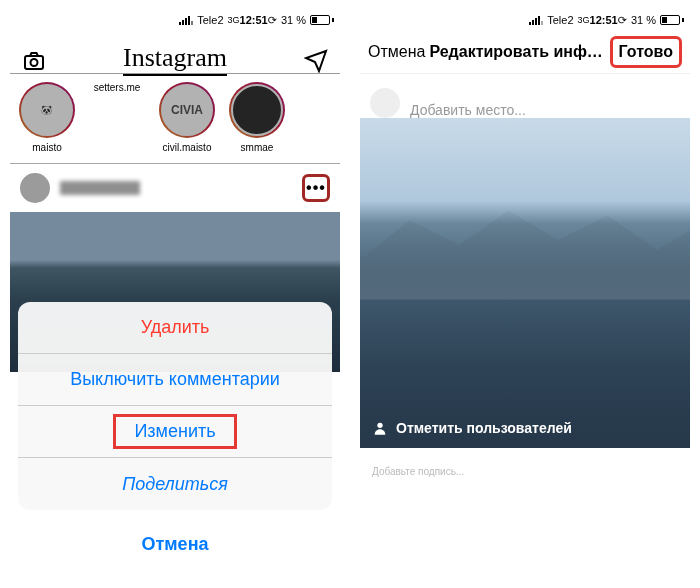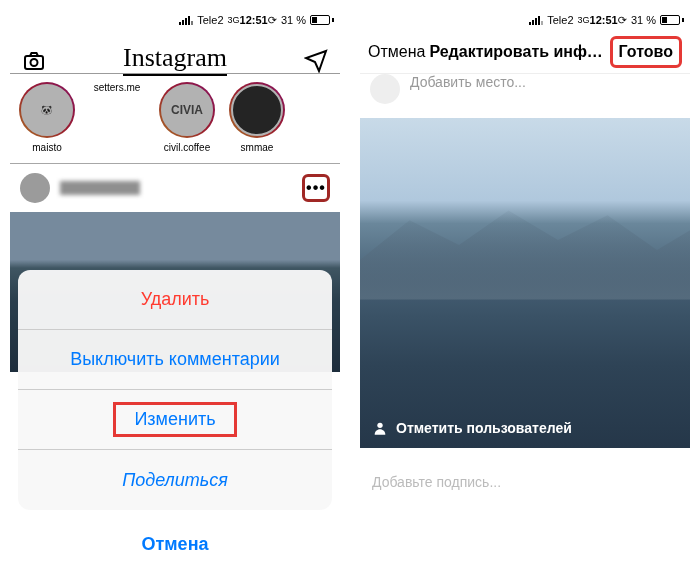--- a/index.html
+++ b/index.html
@@ -22,40 +22,40 @@
   .add-badge { position: relative; }
   .add-badge::after { content: '+'; position: absolute; bottom: 0; right: 0; width: 16px; height: 16px; background: #3897f0; color: #fff; border-radius: 50%; border: 2px solid #fff; font-size: 12px; line-height: 14px; text-align: center; }
   .post-header { height: 48px; display: flex; align-items: center; padding: 0 10px; position: relative;}
   .avatar { width: 30px; height: 30px; border-radius: 50%; background: #ddd; margin-right: 10px; }
   .username-blur { width: 80px; height: 14px; background: #ccc; filter: blur(2px); }
   .more-btn { position: absolute; right: 10px; top: 10px; width: 28px; height: 28px; display: flex; align-items: center; justify-content: center; font-weight: bold; font-size: 16px; letter-spacing: 1px; }
   .hl-more { border: 3px solid #e53935; border-radius: 6px; padding: 2px 4px;}
   .post-image-top { height: 160px; background: linear-gradient(to bottom, #a8c5e0 0%, #a8c5e0 30%, #5a7a8c 35%, #3d5a6e 55%, #2a4055 100%); }
   .action-sheet { position: absolute; bottom: 8px; left: 8px; right: 8px; }
   .sheet-group { background: rgba(248,248,248,0.96); border-radius: 12px; overflow: hidden; margin-bottom: 8px; }
-  .sheet-item { height: 60px; display: flex; align-items: center; justify-content: center; font-size: 18px; color: #007aff; border-bottom: 0.5px solid #ccc; }
+  .sheet-item { height: 52px; display: flex; align-items: center; justify-content: center; font-size: 18px; color: #007aff; border-bottom: 0.5px solid #ccc; }
   .sheet-item:last-child { border-bottom: none; font-style: italic; }
   .sheet-item.destructive { color: #ff3b30; }
   .sheet-cancel { background: #fff; border-radius: 12px; height: 52px; display: flex; align-items: center; justify-content: center; font-size: 18px; font-weight: 600; color: #007aff; }
   .hl-edit { border: 3px solid #e53935; border-radius: 0; padding: 4px 18px; }
 
   
   .edit-nav { height: 44px; display: flex; align-items: center; padding: 0 8px; border-bottom: 1px solid #eee; font-size: 16px; }
   .edit-cancel { color: #000; font-size: 16px; }
   .edit-title { flex: 1; text-align: center; font-weight: 600; font-size: 16px; white-space: nowrap; overflow: hidden; text-overflow: ellipsis; padding: 0 4px;}
   .edit-done { color: #000; font-weight: 600; font-size: 16px; padding: 4px 6px;}
   .hl-done { border: 3px solid #e53935; border-radius: 6px; }
-  .loc-row { height: 44px; display: flex; align-items: flex-start; padding: 0 10px; gap: 10px; }
+  .loc-row { height: 44px; display: flex; align-items: flex-end; padding: 0 10px; gap: 10px; }
   .loc-avatar { width: 30px; height: 30px; border-radius: 50%; background: #eee; }
   .loc-text { color: #999; font-size: 14px; }
   .big-image { height: 330px; position: relative; background: linear-gradient(to bottom, #c8dae8 0%, #b0c8dd 25%, #6a879b 32%, #455e73 50%, #3a5266 60%, #2e4356 75%, #253749 100%); }
   .mountains { position: absolute; top: 25%; left: 0; right: 0; height: 30%; background: linear-gradient(to bottom, transparent, #556b7d); clip-path: polygon(0 60%, 15% 20%, 30% 45%, 45% 10%, 60% 40%, 75% 15%, 90% 50%, 100% 30%, 100% 100%, 0 100%); }
   .tag-users { position: absolute; bottom: 12px; left: 12px; color: #fff; font-size: 14px; font-weight: 600; display: flex; align-items: center; gap: 8px; text-align: right; }
   .person-icon { width: 16px; height: 16px; }
-  .caption-row { padding: 26px 12px; color: #bbb; font-size: 14px; }
+  .caption-row { padding: 18px 12px; color: #bbb; font-size: 10px; }
   .signal { display:inline-flex; gap:1px; align-items:flex-end;}
   .signal span{ width:2px; background:#000;}
   .signal span:nth-child(1){height:3px}.signal span:nth-child(2){height:5px}.signal span:nth-child(3){height:7px}.signal span:nth-child(4){height:9px}.signal span:nth-child(5){height:4px; background:#aaa;}
   .battery { display:inline-flex; align-items:center; gap:2px;}
   .battery-body{ width:20px; height:10px; border:1px solid #000; border-radius:2px; position:relative;}
   .battery-fill{ position:absolute; left:1px; top:1px; bottom:1px; width:30%; background:#000;}
   .battery-tip{ width:2px; height:4px; background:#000;}
 </style>
 </head>
 <body>
@@ -105,21 +105,21 @@
         </div>
       <div class="story-label">maisto</div>
     </div>
     <div class="story">
       <div class="story-label">setters.me</div>
     </div>
     <div class="story">
       <div class="story-ring">
           <div class="story-avatar" style="font-size:12px;">CIVIA</div>
         </div>
-      <div class="story-label">civil.coffee</div>
+      <div class="story-label">civil.maisto</div>
     </div>
     <div class="story">
       <div class="story-ring">
           <div class="story-avatar" style="background:#333;"></div>
         </div>
       <div class="story-label">smmae</div>
     </div>
   </div>
 
   <div class="post-header">

